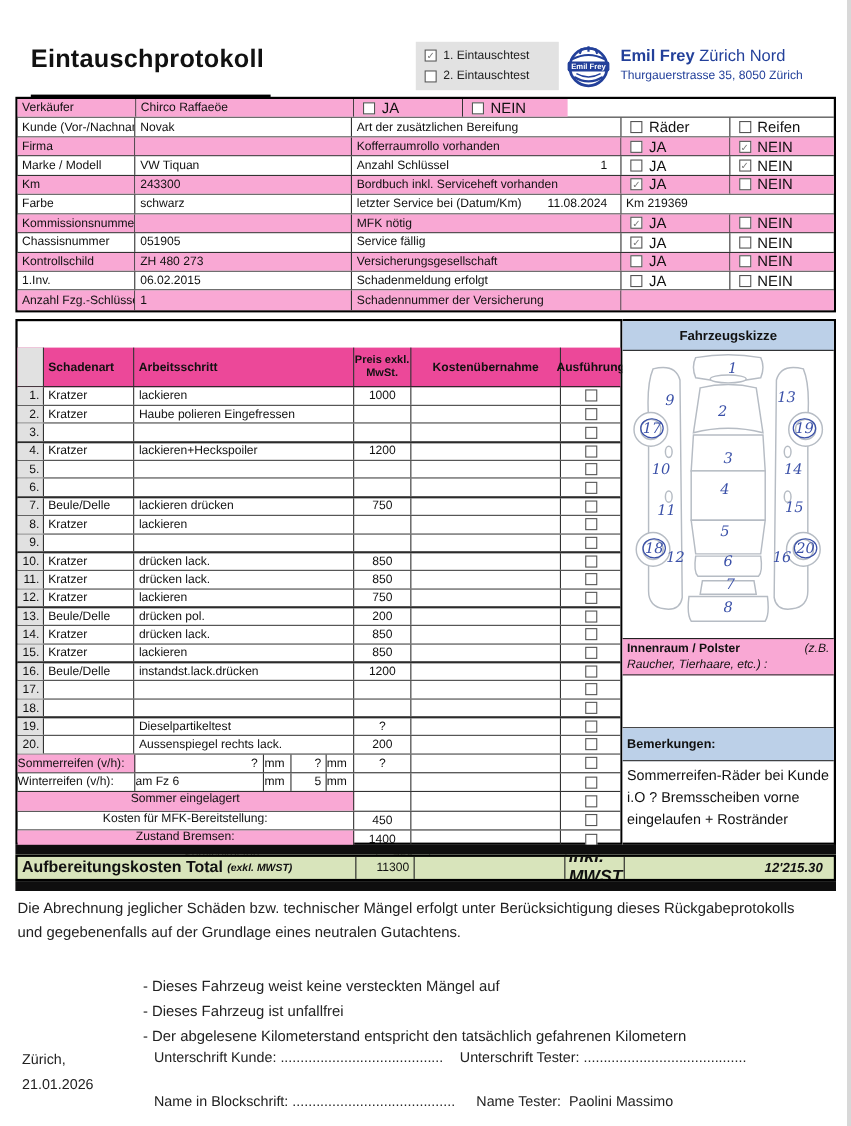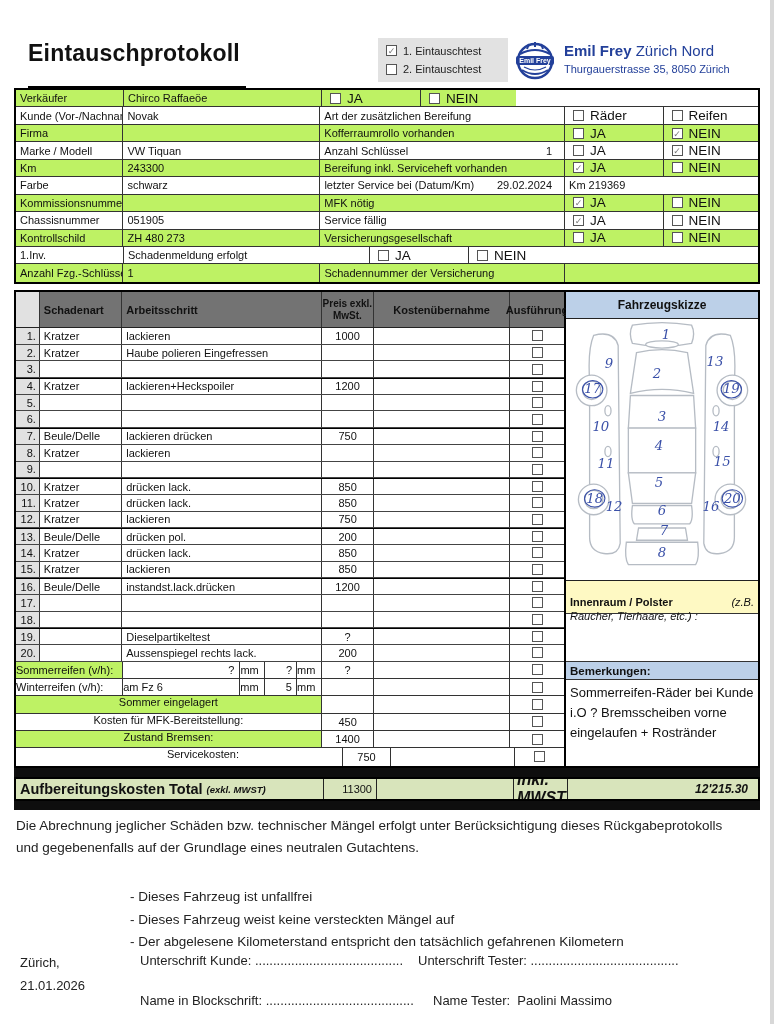--- a/index.html
+++ b/index.html
@@ -23,33 +23,33 @@
   .cb{display:inline-block;width:11px;height:11px;border:1px solid #555;background:#fff;
       font-size:9px;line-height:10px;text-align:center;color:#777;flex:0 0 auto;box-sizing:border-box;}
 
   
   #info{position:absolute;left:14px;top:88px;width:746px;height:196px;border:2px solid #000;box-sizing:border-box;}
   .irow{display:flex;height:17.45px;border-bottom:1px solid #333;box-sizing:border-box;font-size:11px;}
   .irow:last-child{border-bottom:none;}
   .irow .cell{border-right:1px solid #333;box-sizing:border-box;display:flex;align-items:center;
               padding:0 0 0 4px;overflow:hidden;white-space:nowrap;}
   .irow .cell:last-child{border-right:none;}
-  .blue{background:#bef264;}
+  .blue{background:#f9a8d4;}
   .ci-label{width:108px;}
   .ci-value{width:198px;}
   .ci-rlabel{width:246px;}
   .ci-rlabel .mid{margin-left:auto;padding-right:12px;}
   .ci-opt{width:99px;gap:6px;padding-left:8px !important;font-size:13.5px;}
   .ci-opt2{width:95px;gap:6px;padding-left:8px !important;font-size:13.5px;}
   .ci-span{width:194px;font-size:11px;}
 
   
   #dmg{position:absolute;left:14px;top:290px;width:552px;height:478px;border:2px solid #000;box-sizing:border-box;}
-  .dhead{display:flex;height:36px;border-bottom:1.5px solid #222;box-sizing:border-box;background:#737373;
-         font-weight:bold;font-size:11px;}
+  .dhead{display:flex;height:36px;border-bottom:1.5px solid #222;box-sizing:border-box;background:#ec4899;
+         font-weight:bold;font-size:11px;margin-top:24px;}
   .dhead .cell{display:flex;align-items:center;justify-content:center;text-align:center;
                border-right:1px solid #333;box-sizing:border-box;line-height:12px;}
   .dhead .cell:last-child{border-right:none;}
   .drow{display:flex;height:16.7px;border-bottom:1px solid #444;box-sizing:border-box;font-size:11px;}
   .drow.group{border-top:1px solid #000;}
   .drow .cell{border-right:1px solid #333;box-sizing:border-box;display:flex;align-items:center;
               padding-left:4px;overflow:hidden;white-space:nowrap;}
   .drow .cell:last-child{border-right:none;}
   .c-nr{width:24px;justify-content:flex-end;padding:0 3px 0 0 !important;background:#e1e1e1;}
   .c-sa{width:83px;}
@@ -83,27 +83,27 @@
   .t-mid{width:137px;}
   .t-inkl-l{width:54px;font-size:16px;font-weight:bold;font-style:italic;padding-left:3px;}
   .t-inkl-v{width:186px;justify-content:flex-end;padding-right:6px;font-size:12px;font-weight:bold;font-style:italic;}
 
   
   #rpanel{position:absolute;left:566px;top:290px;width:194px;height:478px;border:2px solid #000;border-left:none;
           box-sizing:border-box;background:#fff;}
   .rp-head{height:27px;background:#bcd0e8;border-bottom:1.5px solid #222;display:flex;align-items:center;
            justify-content:center;font-weight:bold;font-size:12px;box-sizing:border-box;}
   .rp-sketch{height:261px;position:relative;}
-  .rp-innen{height:34px;background:#fef9c3;border-top:1.5px solid #222;border-bottom:1px solid #333;
-            box-sizing:border-box;font-size:11px;padding:14px 4px;line-height:14px;}
+  .rp-innen{height:34px;background:#f9a8d4;border-top:1.5px solid #222;border-bottom:1px solid #333;
+            box-sizing:border-box;font-size:11px;padding:2px 4px;line-height:14px;}
   .rp-innen .row1{display:flex;justify-content:space-between;}
   .rp-innen .b{font-weight:bold;}
   .rp-innen .i{font-style:italic;}
   .rp-gap{height:48px;border-bottom:1px solid #333;box-sizing:border-box;}
-  .rp-bem-h{height:18px;background:#bcd0e8;border-bottom:1px solid #333;box-sizing:border-box;
+  .rp-bem-h{height:30px;background:#bcd0e8;border-bottom:1px solid #333;box-sizing:border-box;
             font-weight:bold;font-size:11.5px;display:flex;align-items:center;padding-left:4px;}
   .rp-bem{padding:3px 4px;font-size:13px;line-height:20px;}
 
   
   .disclaimer{position:absolute;left:16px;top:815px;width:720px;font-size:13.5px;line-height:22px;color:#222;}
   .confirm-title{position:absolute;left:16px;top:864px;font-size:14px;font-weight:bold;color:#111;}
   .confirm-items{position:absolute;left:130px;top:886px;font-size:13.5px;line-height:22.5px;color:#222;}
   .sig{position:absolute;font-size:13px;color:#222;}
 
   svg text.hand{font-family:"DejaVu Serif",serif;font-style:italic;fill:#3a50a8;font-size:13px;}
@@ -197,37 +197,37 @@
         </div>
         <div class="cell ci-opt2">
           <span class="cb">✓</span>
           <span>NEIN</span>
         </div>
       </div>
       <div class="irow">
         <div class="cell ci-label blue">Km</div>
         <div class="cell ci-value blue">243300</div>
         <div class="cell ci-rlabel blue">
-          <span>Bereifung inkl. Serviceheft vorhanden</span>
+          <span>Bordbuch inkl. Serviceheft vorhanden</span>
         </div>
         <div class="cell ci-opt blue">
           <span class="cb">✓</span>
           <span>JA</span>
         </div>
         <div class="cell ci-opt2 blue">
           <span class="cb"></span>
           <span>NEIN</span>
         </div>
       </div>
       <div class="irow">
         <div class="cell ci-label">Farbe</div>
         <div class="cell ci-value">schwarz</div>
         <div class="cell ci-rlabel">
           <span>letzter Service bei (Datum/Km)</span>
-          <span class="mid">29.02.2024</span>
+          <span class="mid">11.08.2024</span>
         </div>
         <div class="cell ci-span">Km 219369</div>
       </div>
       <div class="irow">
         <div class="cell ci-label blue">Kommissionsnummer</div>
         <div class="cell ci-value blue"></div>
         <div class="cell ci-rlabel blue">
           <span>MFK nötig</span>
         </div>
         <div class="cell ci-opt blue">
@@ -264,20 +264,21 @@
           <span class="cb"></span>
           <span>JA</span>
         </div>
         <div class="cell ci-opt2 blue">
           <span class="cb"></span>
           <span>NEIN</span>
         </div>
       </div>
       <div class="irow">
         <div class="cell ci-label">1.Inv.</div>
+        <div class="cell ci-value">06.02.2015</div>
         <div class="cell ci-rlabel">
           <span>Schadenmeldung erfolgt</span>
         </div>
         <div class="cell ci-opt">
           <span class="cb"></span>
           <span>JA</span>
         </div>
         <div class="cell ci-opt2">
           <span class="cb"></span>
           <span>NEIN</span>
@@ -660,22 +661,22 @@
     </div>
     <div class="cell t-exkl">11300</div>
     <div class="cell t-mid"></div>
     <div class="cell t-inkl-l">inkl. MWST</div>
     <div class="cell t-inkl-v">12'215.30</div>
   </div>
   <div class="bar" style="top:801px;"></div>
 
   <div class="disclaimer">Die Abrechnung jeglicher Schäden bzw. technischer Mängel erfolgt unter Berücksichtigung dieses Rückgabeprotokolls und gegebenenfalls auf der Grundlage eines neutralen Gutachtens.</div>
   <div class="confirm-items" id="confirm-items">
+      <div>- Dieses Fahrzeug weist keine versteckten Mängel auf</div>
       <div>- Dieses Fahrzeug ist unfallfrei</div>
-      <div>- Dieses Fahrzeug weist keine versteckten Mängel auf</div>
       <div>- Der abgelesene Kilometerstand entspricht den tatsächlich gefahrenen Kilometern</div>
     </div>
 
   <div class="sig" style="left:20px;top:951px;line-height:23px;">
     <div>Zürich,</div>
     <div>21.01.2026</div>
   </div>
   <div class="sig" style="left:140px;top:953px;">
     <span>Unterschrift Kunde:</span> <span>.........................................</span>
   </div>

